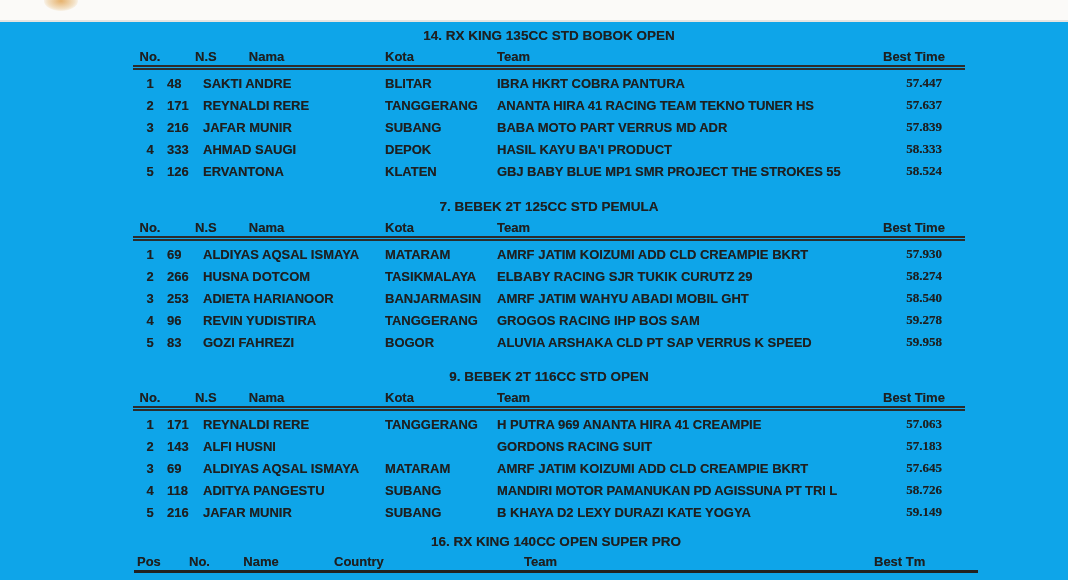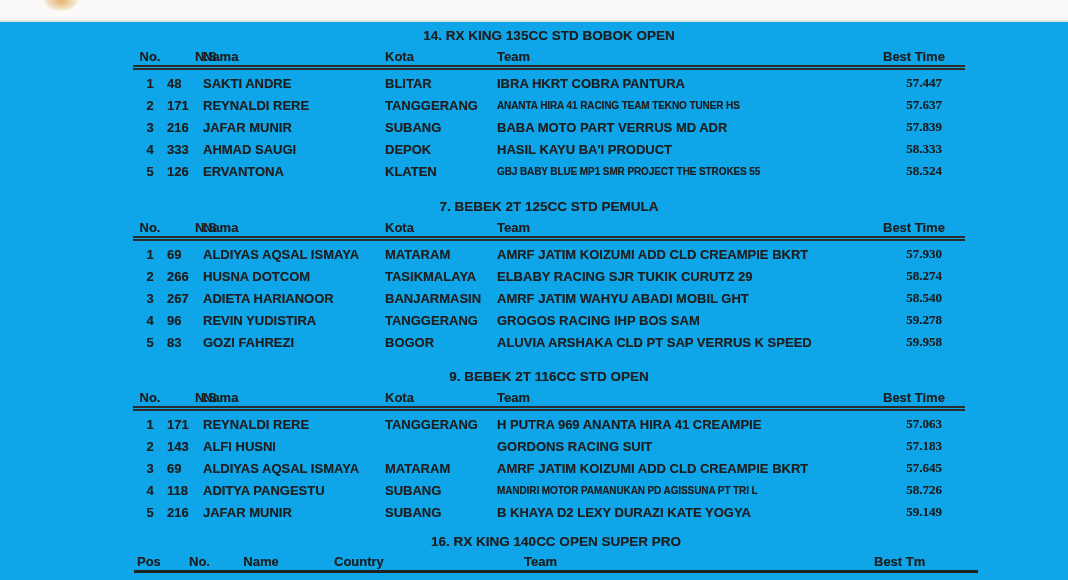--- a/index.html
+++ b/index.html
@@ -57,21 +57,21 @@
   }
   .thead {
     display: grid;
     grid-template-columns: 34px 36px 182px 112px 386px 82px;
     margin-top: 4px;
     font-size: 13px;
     line-height: 15px;
   }
   .thead .c0 { text-align: center; }
   .thead .c1 { text-align: right; margin-left: 28px; }
-  .thead .c2 { padding-right: 55px; }
+  .thead .c2 { text-align: center; padding-right: 55px; }
   .thead .c3, .thead .c4, .thead .c5 { text-align: left; }
 
   
   .dline {
     margin-top: 1px;
     height: 5px;
     border-top: 2px solid #2c2c2c;
     border-bottom: 2px solid #2c2c2c;
   }
   
@@ -88,21 +88,21 @@
   .row {
     display: grid;
     grid-template-columns: 34px 36px 182px 112px 386px 82px;
     height: 22px;
     align-items: center;
     font-size: 13px;
   }
   .row .c { white-space: nowrap; overflow: hidden; }
   .row .c0 { text-align: center; }
   .row .c5 { text-align: center; font-family: Liberation Serif, serif; }
-  .row .c4.shrink { font-size: 10px; letter-spacing: -0.1px; }
+  .row .c4.shrink { font-size: 13px; letter-spacing: -0.1px; }
 </style>
 </head>
 <body>
 
 <div class="page">
 
   <div class="topbar">
     <div class="logo-arc"></div>
   </div>
 
@@ -184,21 +184,21 @@
         <div class="row">
           <span class="c c0">2</span>
           <span class="c c1">266</span>
           <span class="c c2">HUSNA DOTCOM</span>
           <span class="c c3">TASIKMALAYA</span>
           <span class="c c4">ELBABY RACING SJR TUKIK CURUTZ 29</span>
           <span class="c c5">58.274</span>
         </div>
         <div class="row">
           <span class="c c0">3</span>
-          <span class="c c1">267</span>
+          <span class="c c1">253</span>
           <span class="c c2">ADIETA HARIANOOR</span>
           <span class="c c3">BANJARMASIN</span>
           <span class="c c4">AMRF JATIM WAHYU ABADI MOBIL GHT</span>
           <span class="c c5">58.540</span>
         </div>
         <div class="row">
           <span class="c c0">4</span>
           <span class="c c1">96</span>
           <span class="c c2">REVIN YUDISTIRA</span>
           <span class="c c3">TANGGERANG</span>

